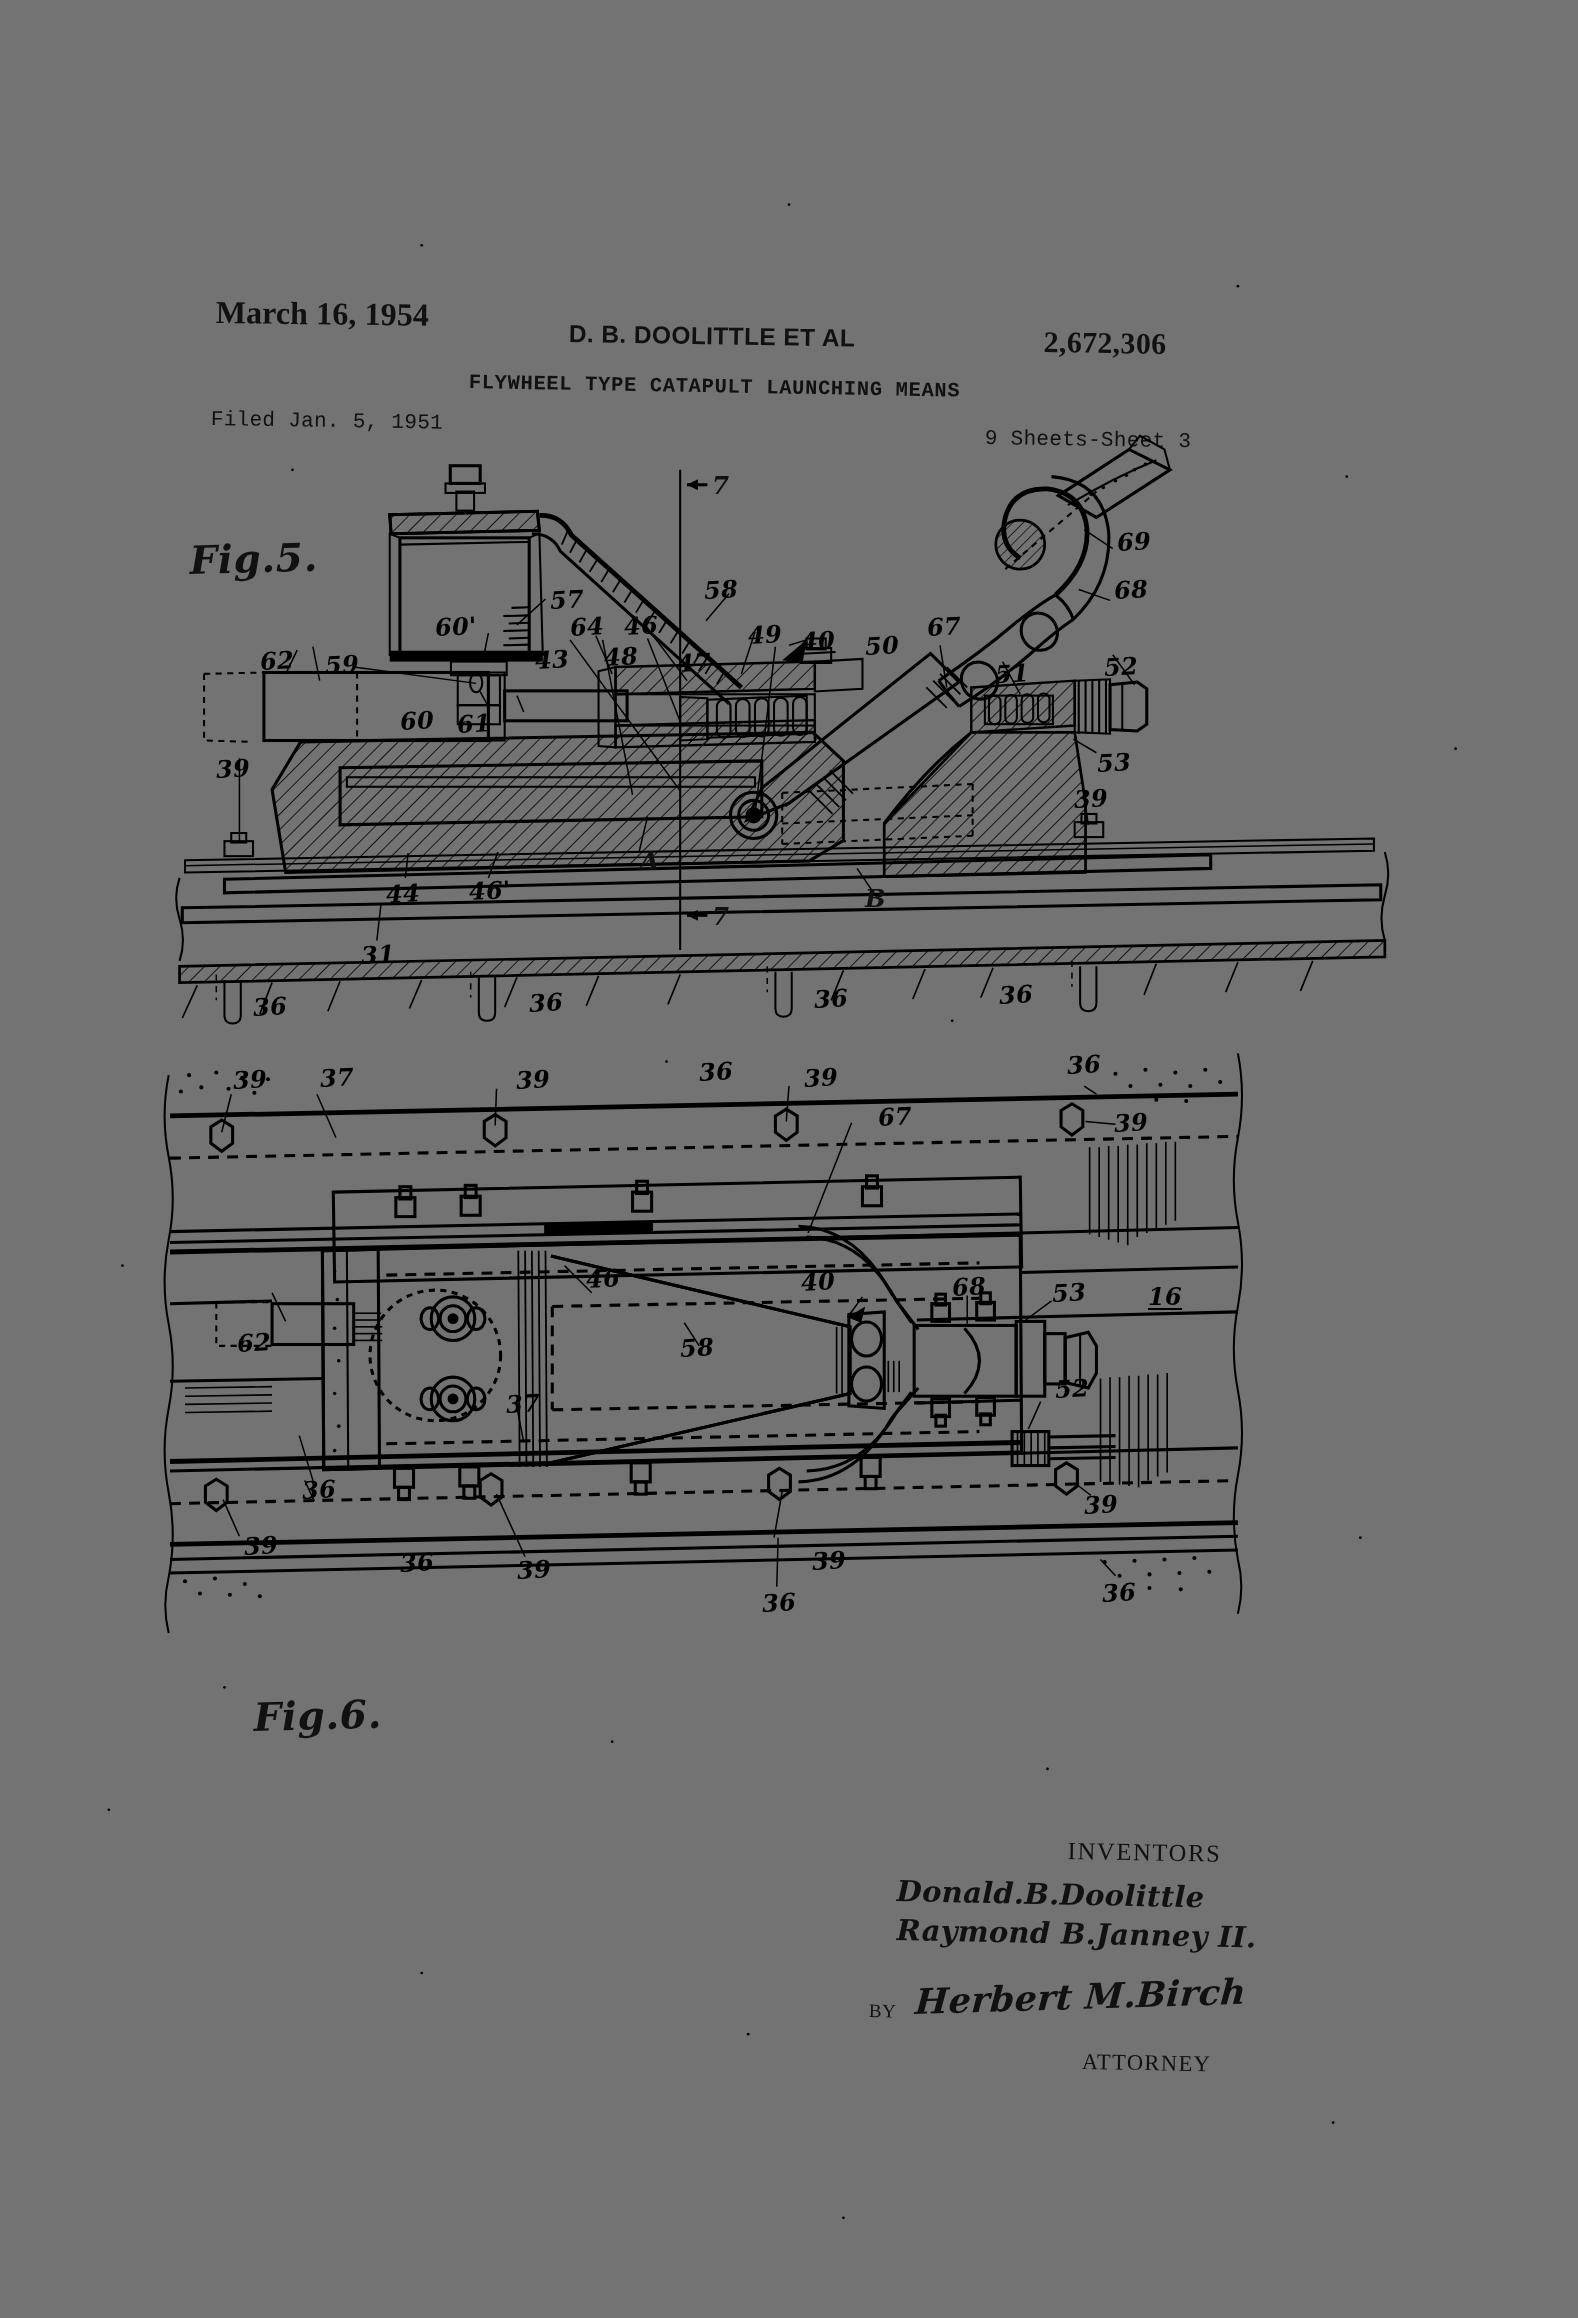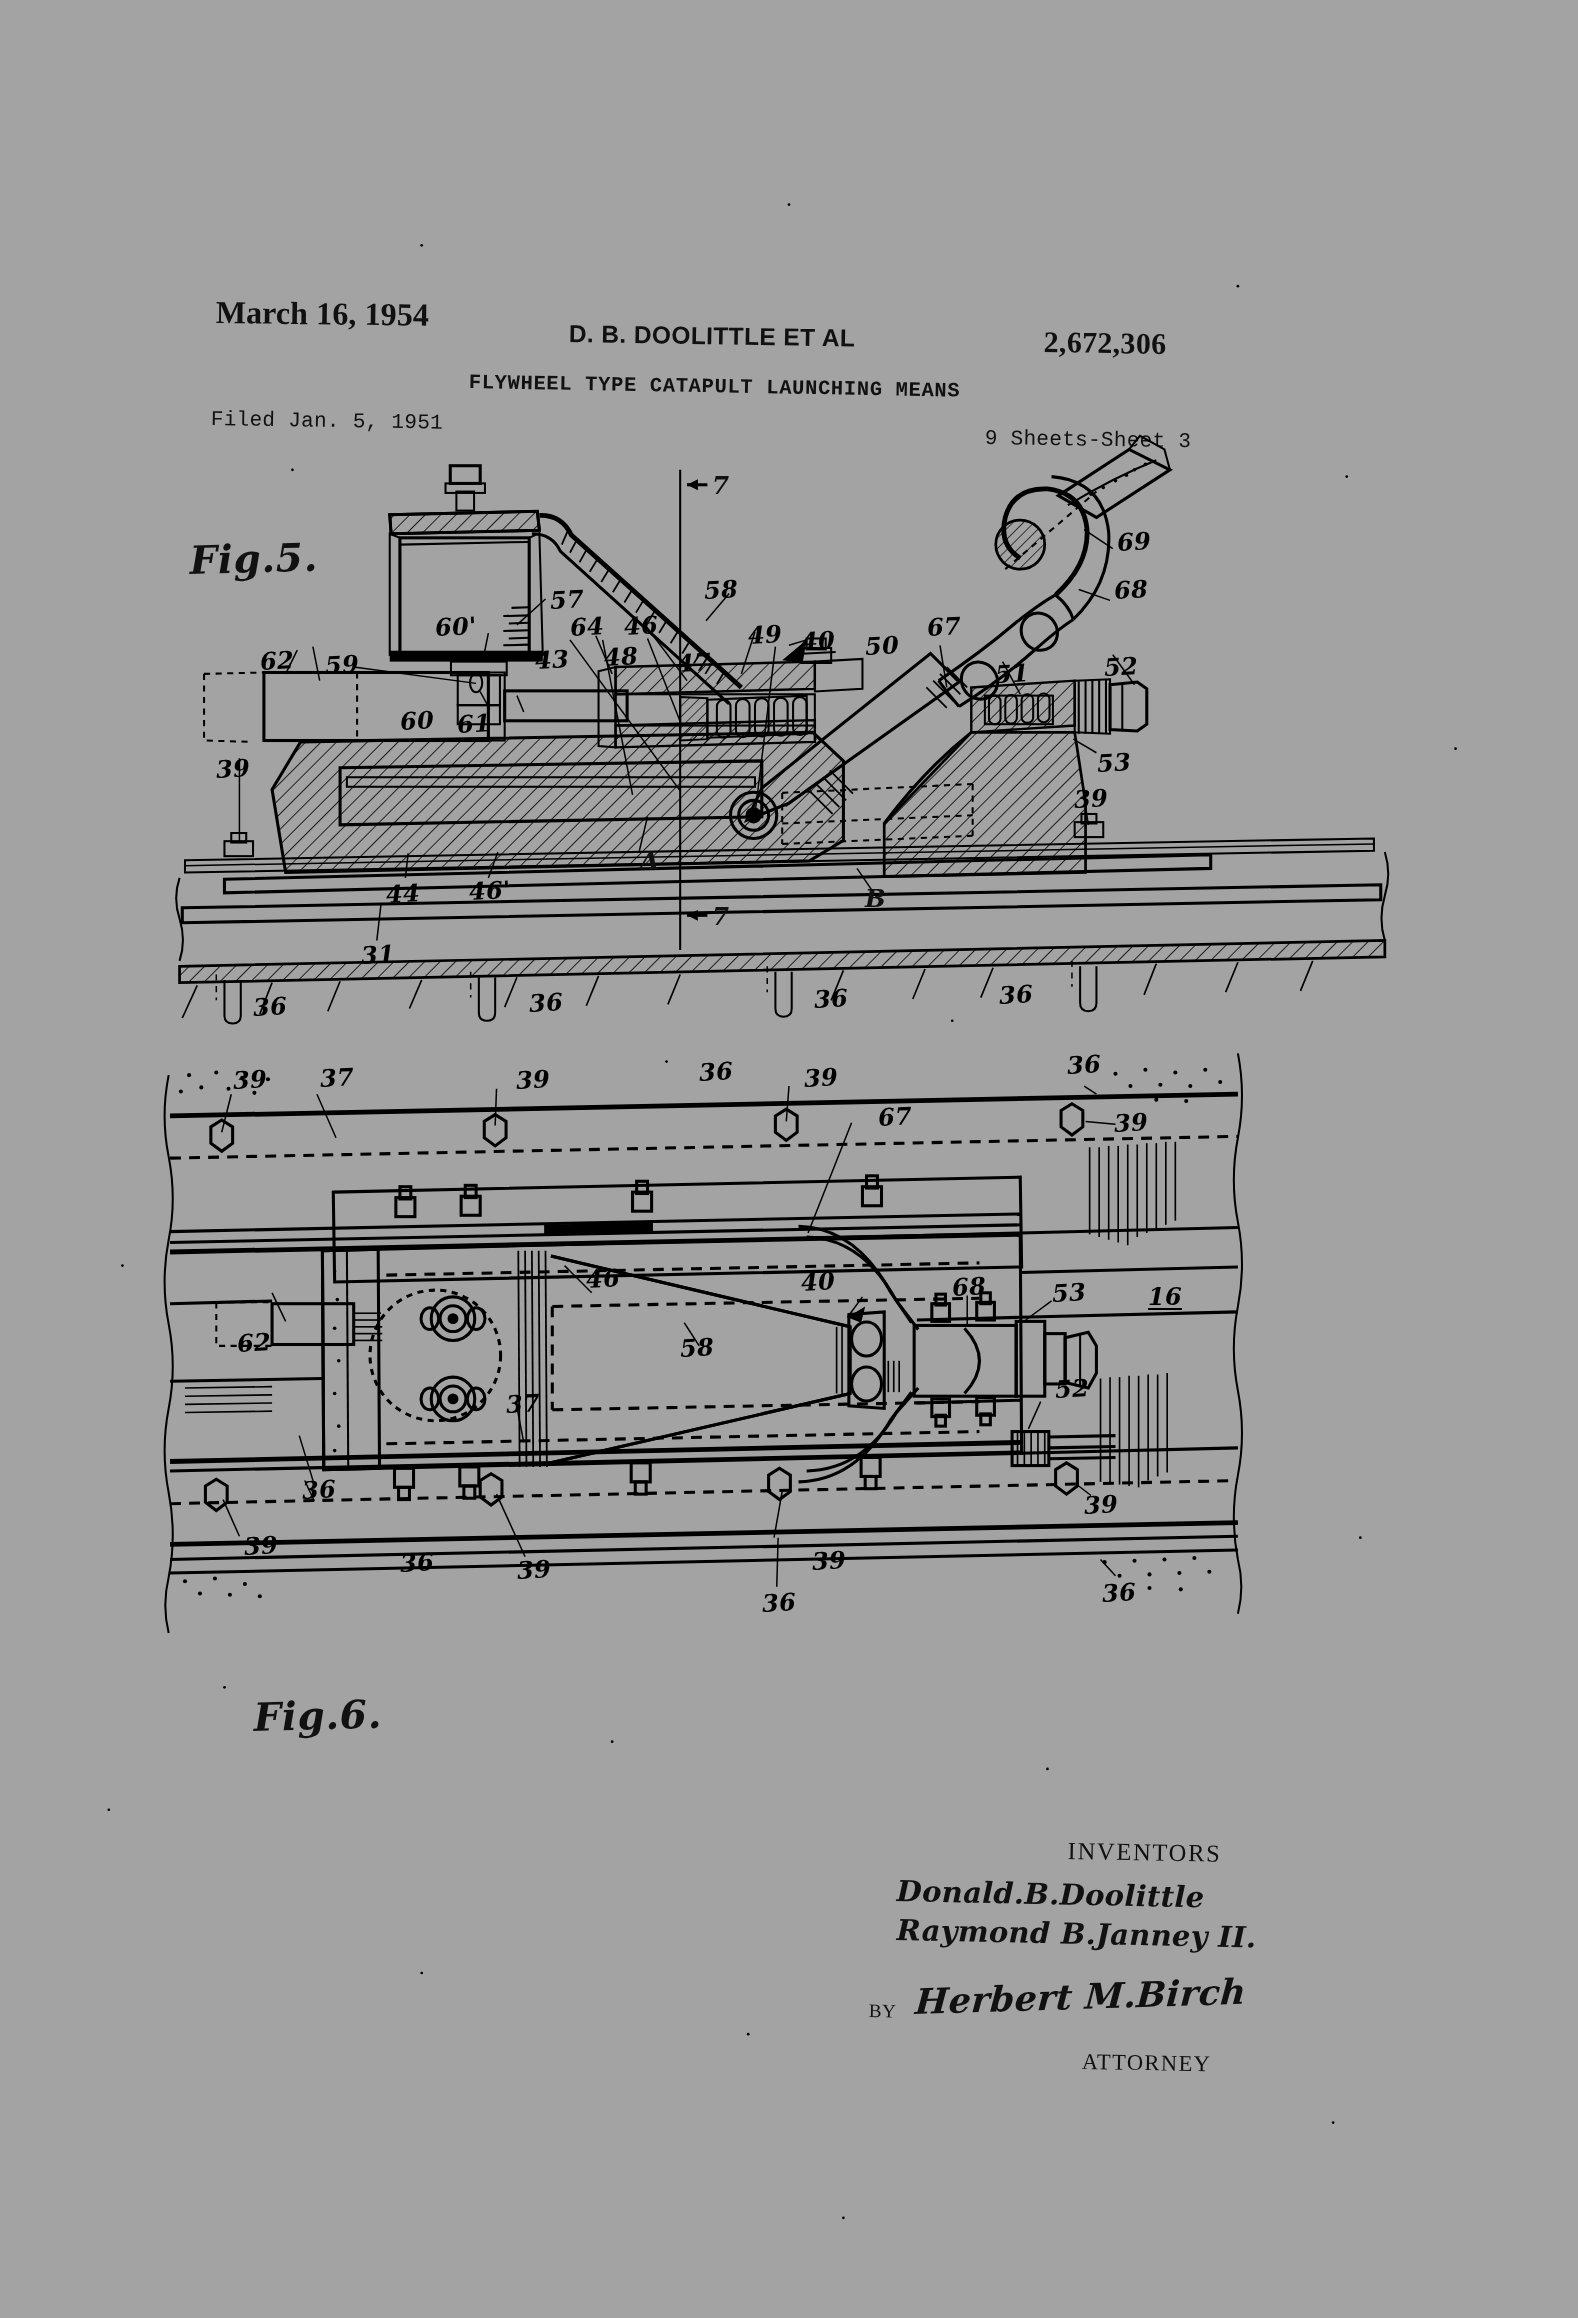--- a/index.html
+++ b/index.html
@@ -1,21 +1,21 @@
 <!DOCTYPE html>
 <html style="font-size:11px"><head>
 <meta charset="utf-8">
 <title>Patent 2,672,306 — Sheet 3</title>
 <style>
   html,body{margin:0;padding:0;background:#fff;}
   body{
     width:1578px;height:2319px;position:relative;overflow:hidden;
     font-family:"Liberation Serif",serif;color:#111;
   }
-  .page{position:absolute;inset:0;background:#a3a3a3;}
+  .page{position:absolute;inset:0;background:#737373;}
 
   
   .hdr-date{
     position:absolute;left:216px;top:294px;
     font-family:"Liberation Serif",serif;font-weight:bold;
     font-size:32px;letter-spacing:0.1px;
     transform:rotate(0.7deg);transform-origin:left top;
     white-space:nowrap;
   }
   .hdr-inventors{

